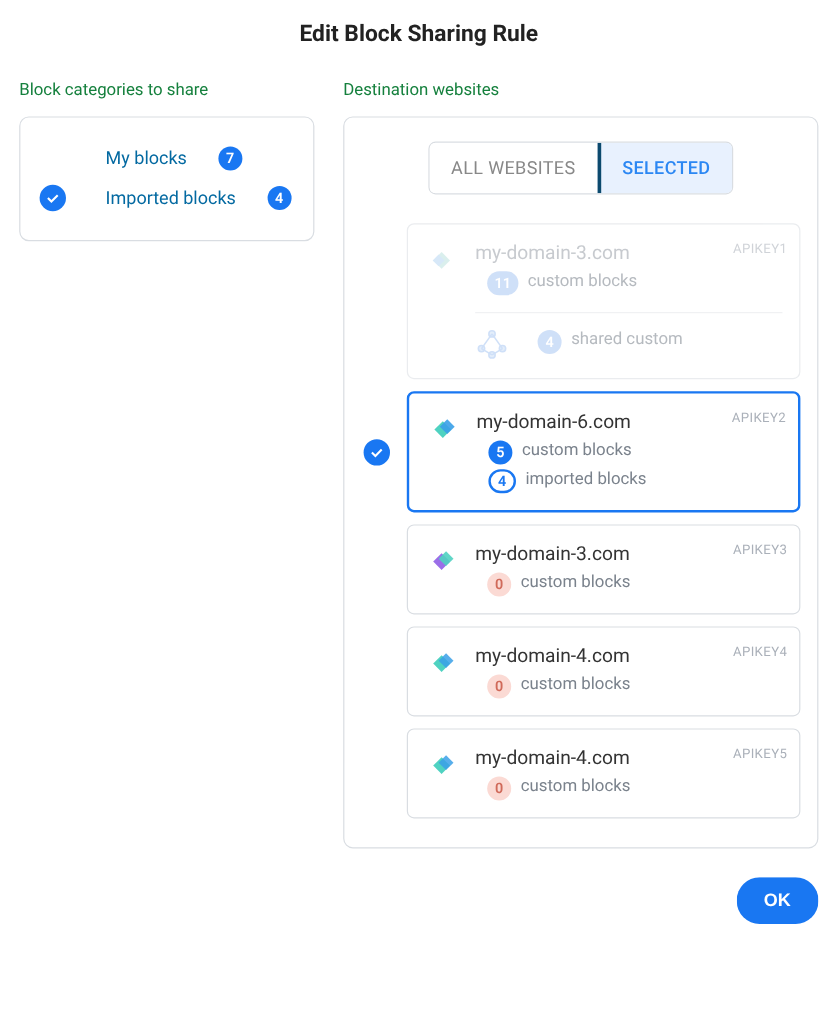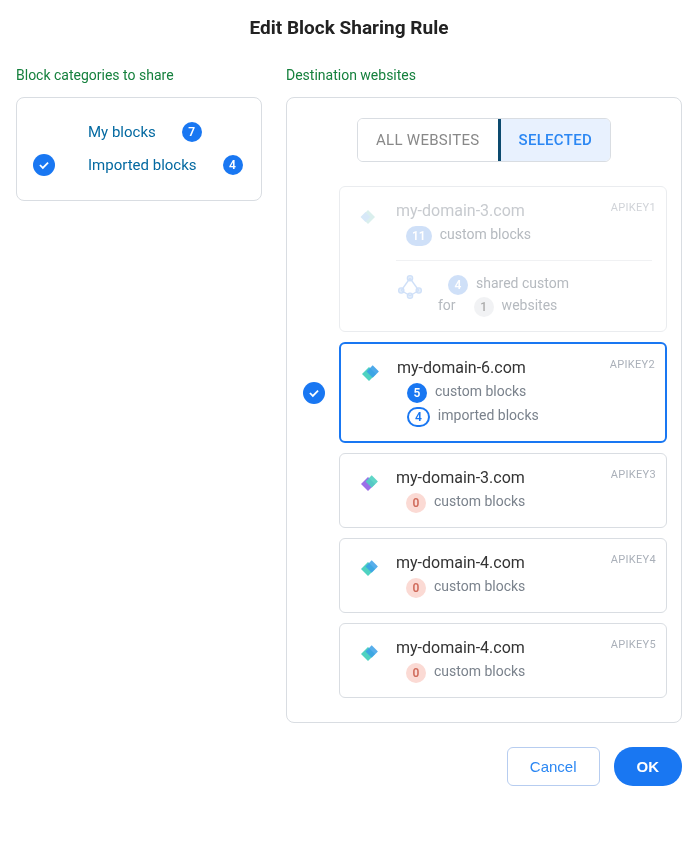--- a/index.html
+++ b/index.html
@@ -216,25 +216,20 @@
                     <line x1="16" y1="6" x2="26" y2="20"></line>
                   <line x1="6" y1="20" x2="16" y2="26"></line>
                     <line x1="26" y1="20" x2="16" y2="26"></line>
                 </svg>
               </span>
               <div class="sub-lines">
                 <div class="meta-line">
                   <span class="badge muted">4</span>
                   <span>shared custom</span>
                 </div>
-                <div class="meta-line">
-                  <span>for</span>
-                  <span class="badge gray">1</span>
-                  <span>websites</span>
-                </div>
               </div>
             </div>
           </div>
         </div>
 
         <div class="site-row">
           <span class="site-check-slot">
             <span class="check-circle">
               <svg viewBox="0 0 24 24" width="14" height="14" fill="none" stroke="currentColor" stroke-width="3">
                   <polyline points="5 12 10 17 19 8"></polyline>
@@ -336,17 +331,16 @@
                 </div>
               </div>
             </div>
           </div>
         </div>
 
       </div>
     </div>
 
     <div class="actions">
-      <button class="btn secondary">Cancel</button>
       <button class="btn primary">OK</button>
     </div>
   </div>
 </div>
 
 </body></html>

